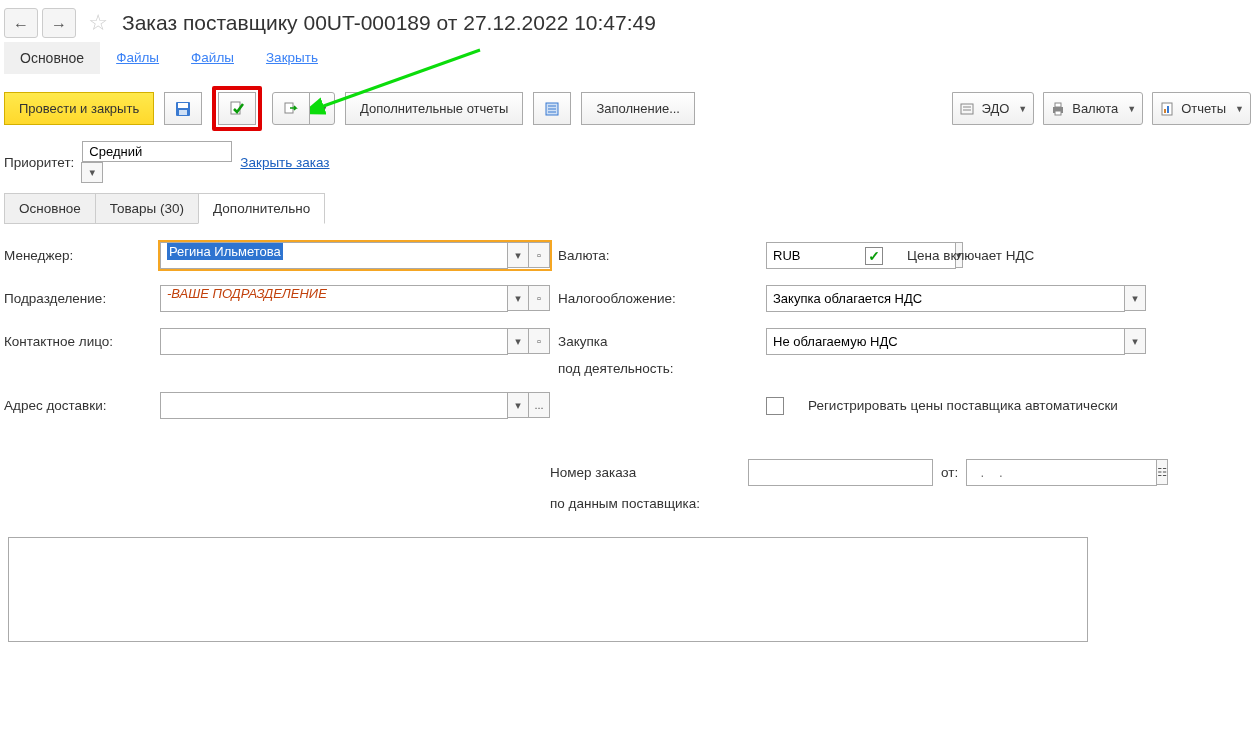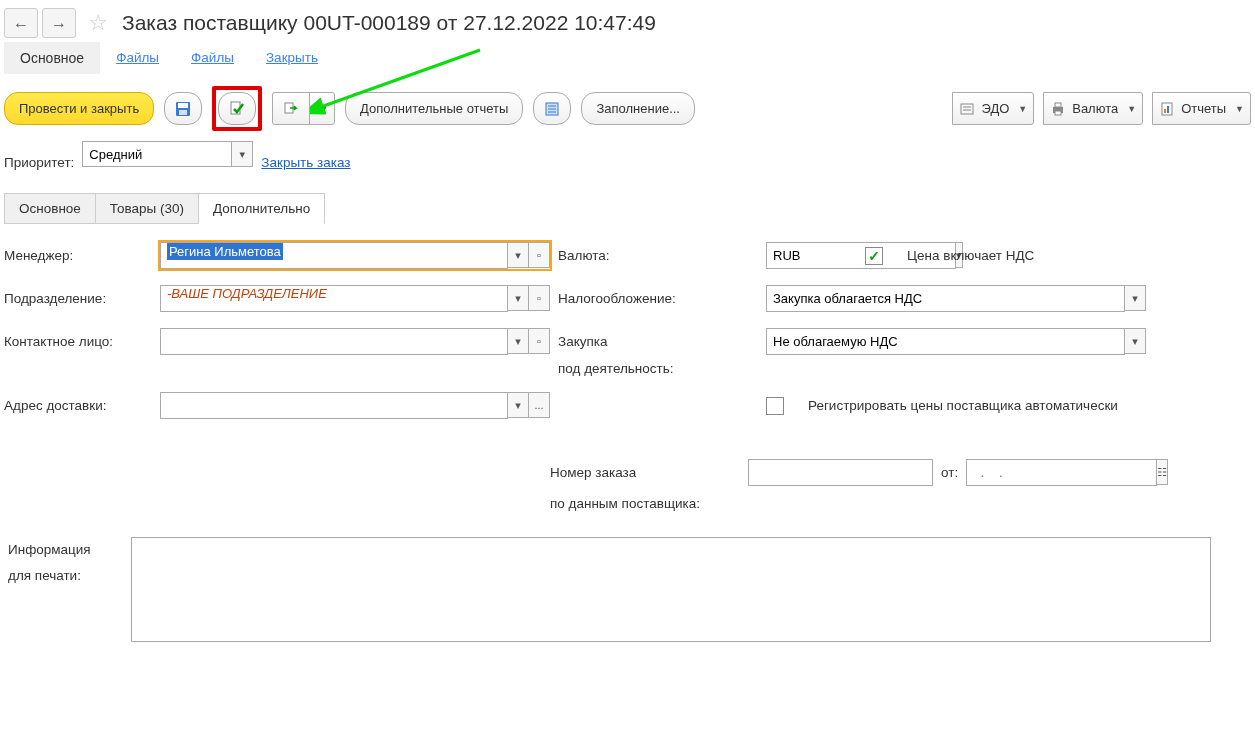--- a/index.html
+++ b/index.html
@@ -62,21 +62,21 @@
       align-items: center;
       gap: 10px;
       padding: 6px 4px;
       flex-wrap: wrap;
       position: relative;
     }
     .btn {
       height: 33px;
       padding: 0 14px;
       border: 1px solid #aaa;
-      border-radius: 14px;
+      border-radius: 0;
       background: linear-gradient(#fff, #f0f0f0);
       cursor: pointer;
       display: inline-flex;
       align-items: center;
       gap: 6px;
       font-size: 13px;
       color: #333;
       white-space: nowrap;
     }
     .btn.yellow {
@@ -104,20 +104,21 @@
     .row2 {
       display: flex;
       align-items: center;
       gap: 8px;
       padding: 4px 4px 10px 4px;
     }
     .label { font-size: 13.5px; color: #333; }
     .select-input {
       display: flex;
       height: 42px;
+      flex-direction: column;
     }
     .select-input input {
       height: 26px;
       border: 1px solid #aaa;
       padding: 0 6px;
       font-size: 13px;
       outline: none;
     }
     .small-btn {
       width: 22px; height: 26px;
@@ -427,19 +428,15 @@
     <div class="date-field">
       <input placeholder="  .    .    " style="">
       <div class="small-btn">
           <span>☷</span>
         </div>
     </div>
   </div>
   <div class="sup-label">по данным поставщика:</div>
 
   <div class="info-row">
-    <div class="info-label-col">
-      <div>Информация</div>
-      <div>для печати:</div>
-    </div>
     <textarea class="textarea" style=""></textarea>
   </div>
 </div>
 
 </body></html>

